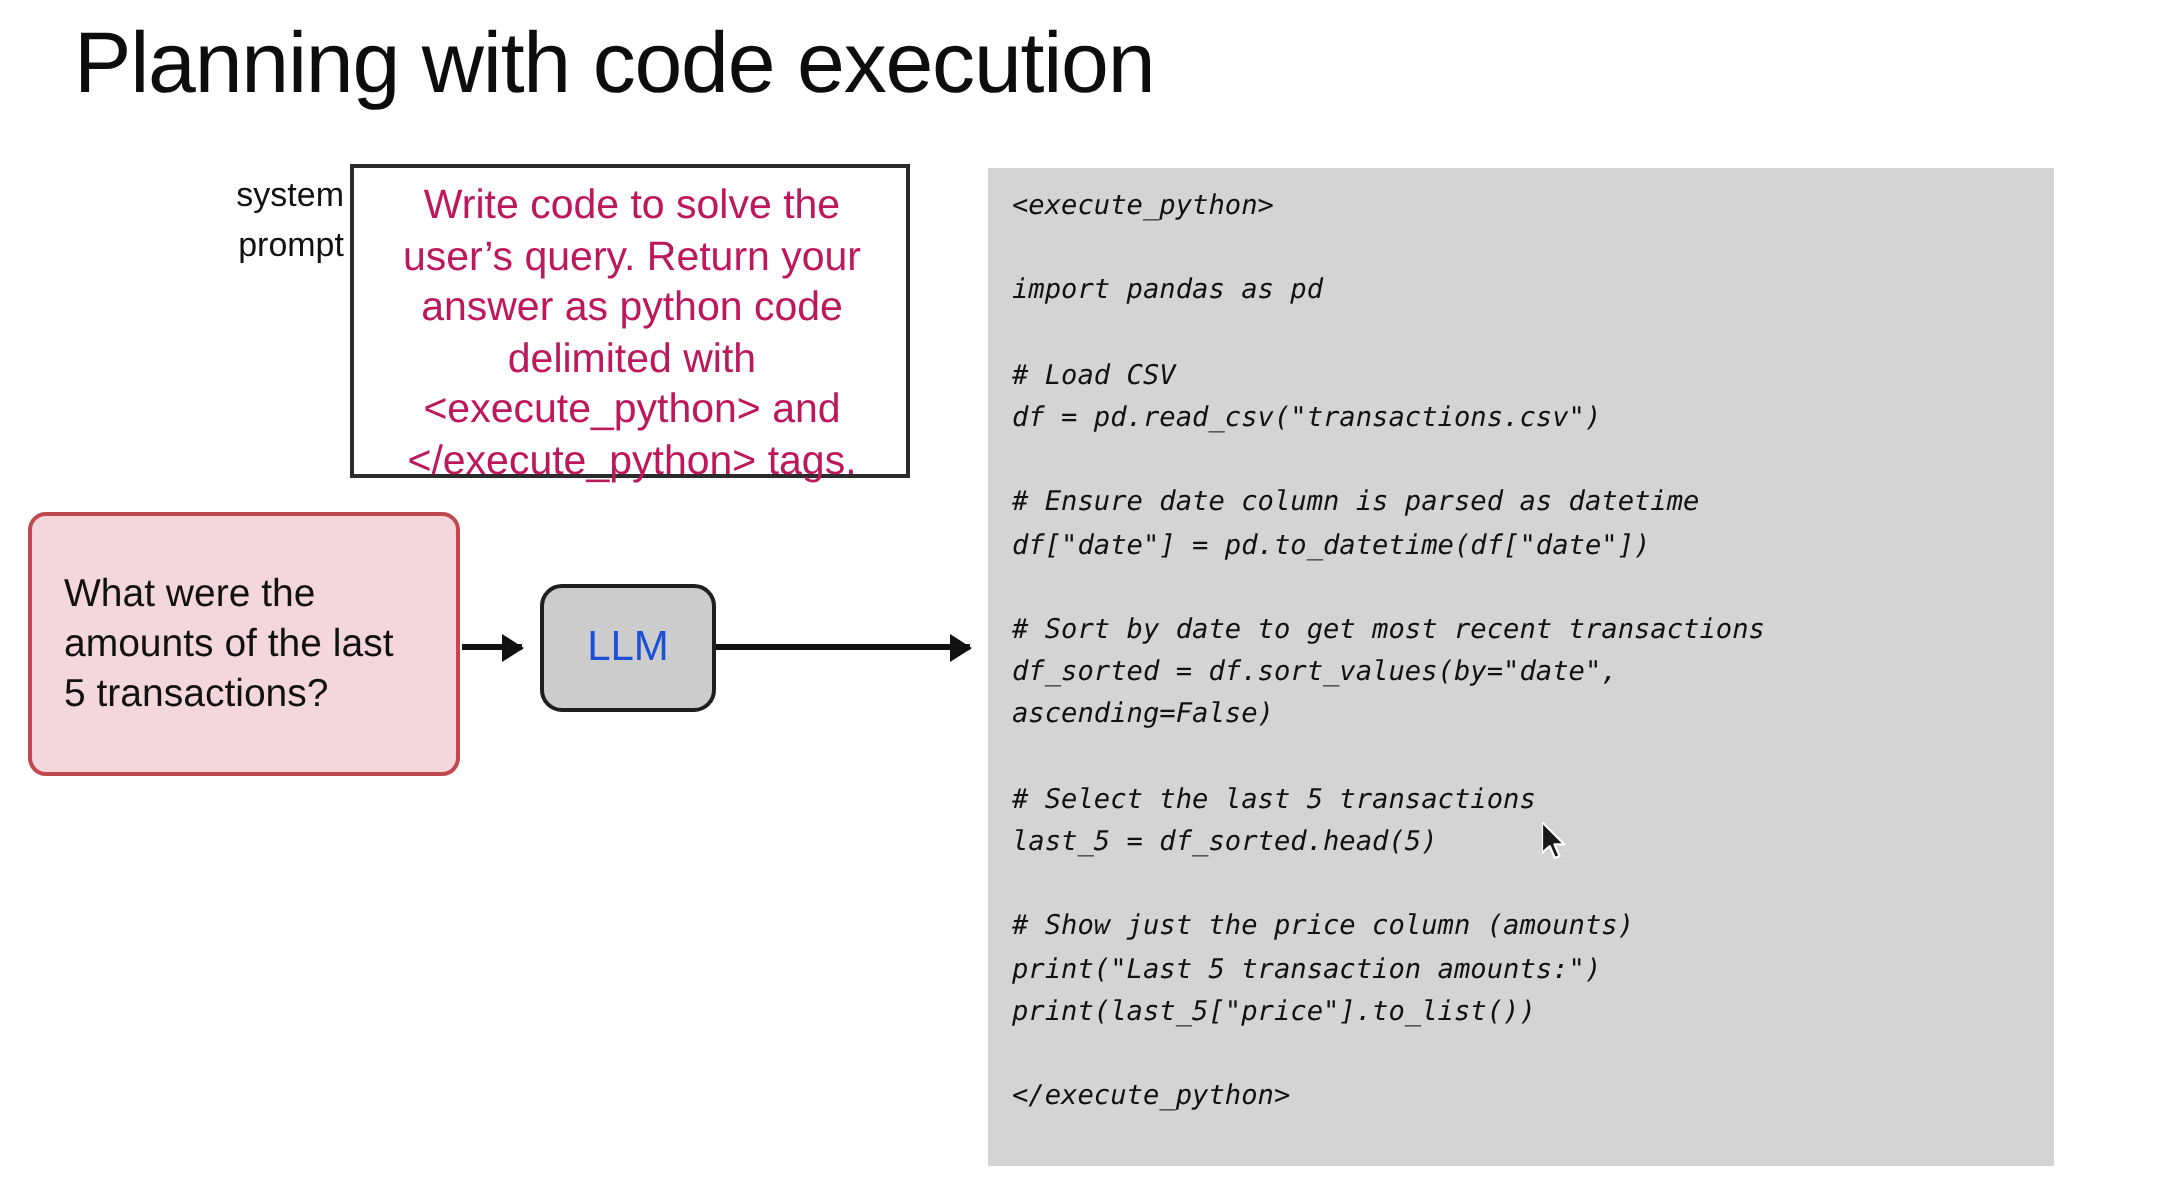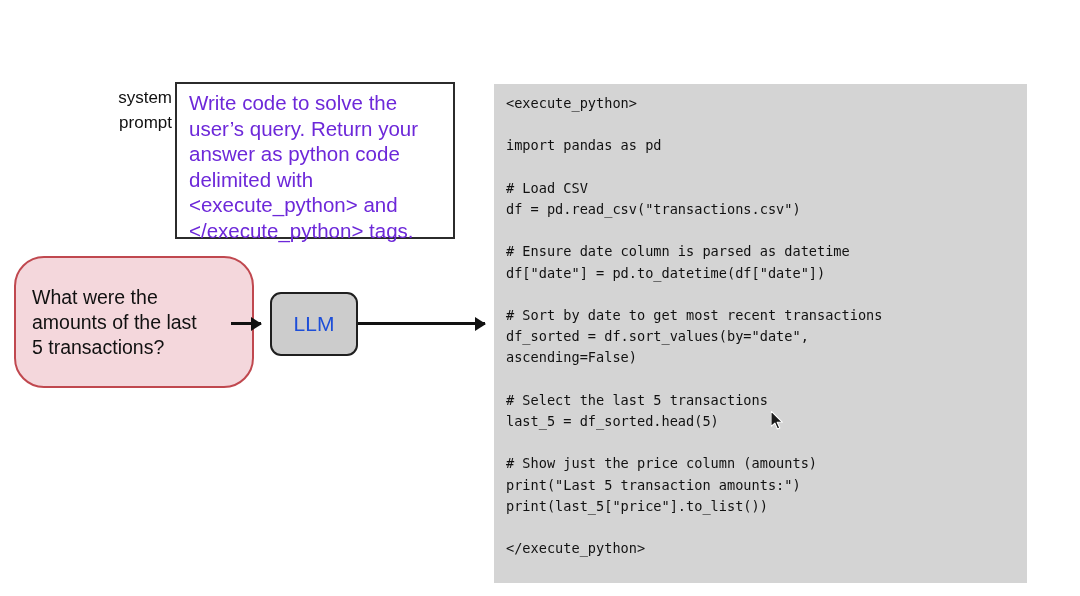--- a/index.html
+++ b/index.html
@@ -55,35 +55,36 @@
     width: 280px;
     height: 157px;
     box-sizing: border-box;
     border: 2px solid #2b2b2b;
     background: #ffffff;
     padding: 6px 10px 0 12px;
   }
   .sys-box-text {
     font-size: 20.5px;
     line-height: 25.6px;
-    color: #6d28d9;
+    color: #be185d;
     white-space: pre-wrap;
+    text-align: center;
   }
 
   
   .query-bubble {
     position: absolute;
     left: 14px;
     top: 256px;
-    width: 240px;
+    width: 216px;
     height: 132px;
     box-sizing: border-box;
     background: #f4d7dc;
     border: 2px solid #c0484f;
-    border-radius: 30px;
+    border-radius: 9px;
     display: flex;
     align-items: center;
   }
   .query-text {
     padding: 0 14px 0 16px;
     font-size: 19.5px;
     line-height: 25px;
     color: #111111;
     white-space: pre-wrap;
   }
@@ -139,20 +140,21 @@
   .code-panel {
     position: absolute;
     left: 494px;
     top: 84px;
     width: 533px;
     height: 499px;
     background: #d4d4d4;
     box-sizing: border-box;
     padding: 9px 12px 0 12px;
     overflow: hidden;
+    font-style: italic;
   }
   .code-text {
     font-family: "DejaVu Sans Mono", "Liberation Mono", monospace;
     font-size: 13.6px;
     line-height: 21.2px;
     color: #111111;
     white-space: pre;
     margin: 0;
   }
 
@@ -164,20 +166,21 @@
     width: 14px;
     height: 20px;
     pointer-events: none;
   }
 </style>
 </head>
 <body>
 
 <div class="canvas">
 
+  <div class="slide-title">Planning with code execution</div>
 
   <div class="sys-label">
     <span>system</span>
     <span>prompt</span>
   </div>
 
   <div class="sys-box">
     <div class="sys-box-text">Write code to solve the
 user’s query. Return your
 answer as python code

